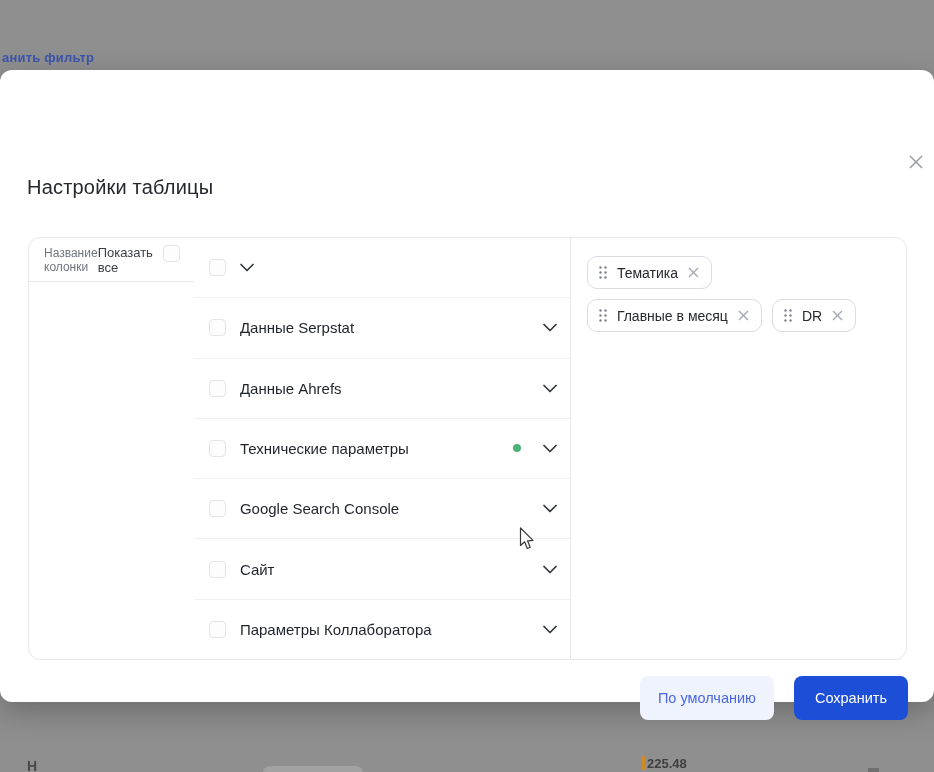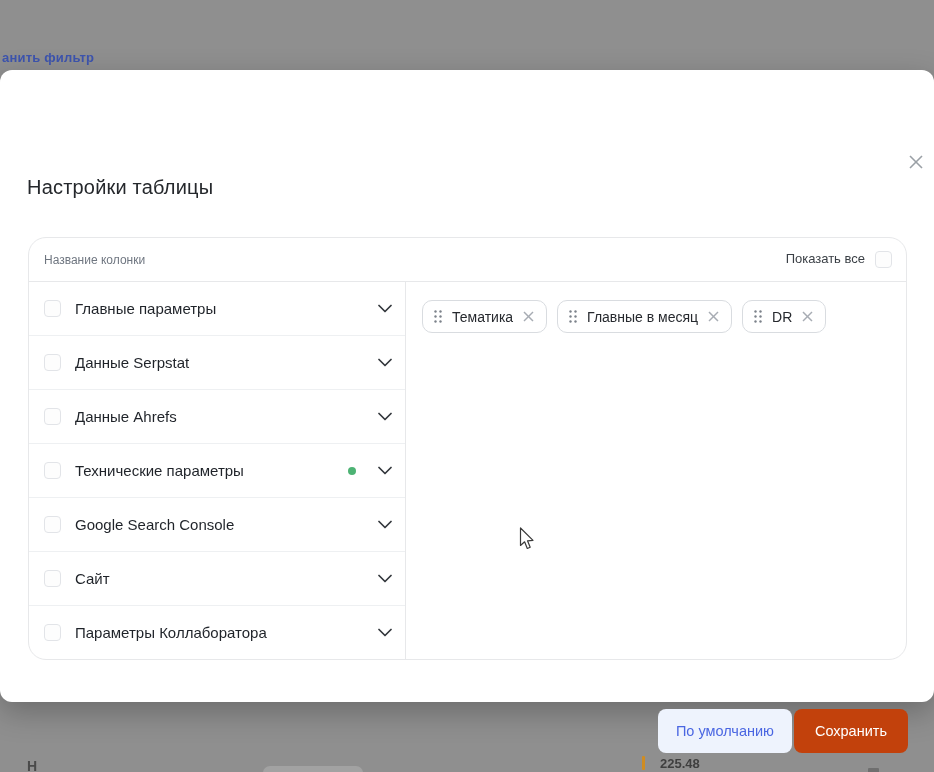--- a/index.html
+++ b/index.html
@@ -22,21 +22,21 @@
   .frag-text-left {
     position:absolute; left:27px; top:758px;
     font-size:14px; font-weight:700; color:#4a4a4a;
   }
   .frag-pill {
     position:absolute; left:263px; top:766px; width:100px; height:14px;
     background:#a2a2a2; border-radius:7px;
   }
   .frag-metric {
     position:absolute; left:598px; top:756px;
-    display:flex; align-items:flex-start; gap:15px;padding-left:44px;
+    display:flex; align-items:flex-start; gap:2px;padding-left:44px;
   }
   .frag-metric .tick { width:3px; height:14px; background:#cf8c22; border-radius:1px; }
   .frag-metric .val { font-size:13px; font-weight:700; color:#3f3f3f; }
   .frag-dot-right {
     position:absolute; left:868px; top:768px; width:11px; height:5px;
     background:#6f6f6f; border-radius:1px;
   }
 
   
   .modal {
@@ -49,22 +49,22 @@
     font-size:20px; color:#25282c; letter-spacing:.2px;
   }
   .modal-close {
     position:absolute; left:904px; top:80px; width:24px; height:24px;
     display:flex; align-items:center; justify-content:center; cursor:pointer;
   }
 
   
   .panel {
     position:absolute; left:28px; top:167px; width:879px; height:423px;
-    border:1px solid #e7e8ea; border-radius:18px; background:#fff;
-    display:flex; flex-direction:column; overflow:hidden;
+    border:1px solid #e7e8ea; border-radius:12px; background:#fff;
+    display:flex; flex-direction:row; overflow:hidden;
   }
   .panel-header {
     height:44px; flex:0 0 44px;
     border-bottom:1px solid #e7e8ea;
     display:flex; align-items:center; justify-content:space-between;
     padding:0 14px 0 15px;
   }
   .panel-header .col-name { font-size:12px; color:#6f7680; }
   .show-all { display:flex; align-items:flex-start; gap:10px; }
   .show-all .lbl { font-size:13px; color:#3b4046; }
@@ -92,30 +92,30 @@
   .chip {
     display:flex; align-items:center; gap:10px; height:33px;
     padding:0 12px 0 11px;
     border:1px solid #d9dce0; border-radius:10px; background:#fff;
   }
   .chip .clabel { font-size:14px; color:#26292e; }
   .grip { cursor:grab; display:flex; }
 
   
   .footer-btns {
-    position:absolute; right:26px; top:639px;
-    display:flex; gap:2px;border-radius:9px;
+    position:absolute; right:26px; top:606px;
+    display:flex; gap:20px;border-radius:9px;
   }
   .btn {
     height:44px; border:none; border-radius:8px;
     font-family:"Liberation Sans", sans-serif; font-size:14.5px; font-weight:500;
     display:flex; align-items:center; justify-content:center; cursor:pointer;
   }
   .btn-light { background:#eef3fd; color:#4a66e2; padding:0 18px; }
-  .btn-primary { background:#c2410c; color:#ffffff; padding:8px 21px; }
+  .btn-primary { background:#1d4ed8; color:#ffffff; padding:8px 21px; }
 
   
   .cursor { position:absolute; left:519px; top:527px; pointer-events:none; }
 </style>
 </head>
 <body>
 
 <div class="bg-layer">
   <span class="bg-link">анить фильтр</span>
   <span class="frag-text-left">Н</span>
@@ -146,21 +146,20 @@
         <span class="checkbox"></span>
       </div>
     </div>
 
     <div class="panel-body">
 
       <div class="group-list">
 
         <div class="group-row">
           <span class="checkbox"></span>
-          <span class="glabel">Главные параметры</span>
           <svg class="chev" width="14" height="9" viewBox="0 0 14 9">
               <polyline points="1,1.5 7,7.5 13,1.5" fill="none" stroke="#33373c" stroke-width="1.7" stroke-linecap="round" stroke-linejoin="round"></polyline>
             </svg>
         </div>
 
         <div class="group-row">
           <span class="checkbox"></span>
           <span class="glabel">Данные Serpstat</span>
           <svg class="chev" width="14" height="9" viewBox="0 0 14 9">
               <polyline points="1,1.5 7,7.5 13,1.5" fill="none" stroke="#33373c" stroke-width="1.7" stroke-linecap="round" stroke-linejoin="round"></polyline>

